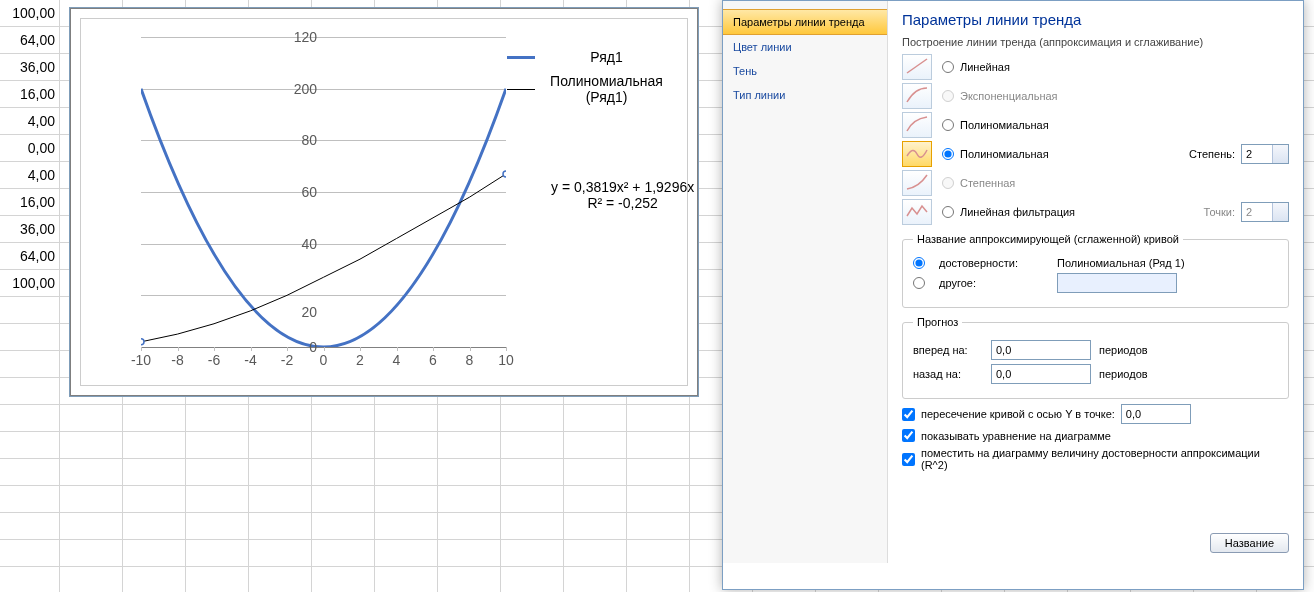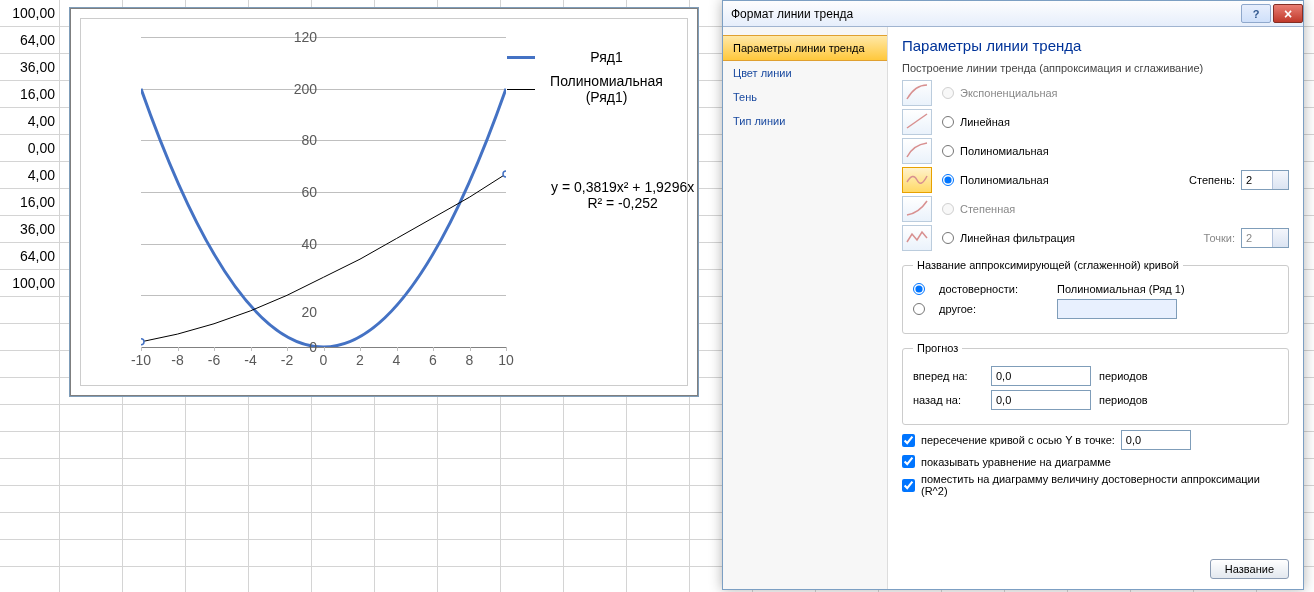--- a/index.html
+++ b/index.html
@@ -600,55 +600,48 @@
       <div class="x-label" style="left: 425px;">10</div>
       <div class="tick-x" style="left: 425px;"></div>
     </div>
   <div class="equation">
     <div>y = 0,3819x² + 1,9296x</div>
     <div>R² = -0,252</div>
   </div>
 </div>
 
 <div class="dialog">
-  <div class="titlebar">
-    <span class="titlebar-text">Формат линии тренда</span>
-    <div class="titlebar-btns">
-      <div class="tb-btn tb-help">?</div>
-      <div class="tb-btn tb-close">×</div>
-    </div>
-  </div>
   <div class="dialog-body">
     <div class="nav">
       <div class="nav-item active">Параметры линии тренда</div>
       <div class="nav-item">Цвет линии</div>
       <div class="nav-item">Тень</div>
       <div class="nav-item">Тип линии</div>
     </div>
     <div class="content">
       <h2>Параметры линии тренда</h2>
       <div class="group-label">Построение линии тренда (аппроксимация и сглаживание)</div>
 
       <div class="trend-row">
         <div class="trend-icon">
             <svg>
+              <line x1="2" y1="16" x2="22" y2="2" stroke="#d89090" stroke-width="1.5"></line>
+            </svg>
+          </div>
+        <input type="radio" class="radio" style="">
+        <span class="trend-label">Линейная</span>
+      </div>
+      <div class="trend-row">
+        <div class="trend-icon">
+            <svg>
               <path d="M2 16 Q10 2 22 2" stroke="#d89090" fill="none" stroke-width="1.5"></path>
             </svg>
           </div>
         <input type="radio" class="radio disabled" disabled="" style="">
         <span class="trend-label disabled">Экспоненциальная</span>
-      </div>
-      <div class="trend-row">
-        <div class="trend-icon">
-            <svg>
-              <line x1="2" y1="16" x2="22" y2="2" stroke="#d89090" stroke-width="1.5"></line>
-            </svg>
-          </div>
-        <input type="radio" class="radio" style="">
-        <span class="trend-label">Линейная</span>
       </div>
       <div class="trend-row">
         <div class="trend-icon">
             <svg>
               <path d="M2 16 Q8 4 22 2" stroke="#d89090" fill="none" stroke-width="1.5"></path>
             </svg>
           </div>
         <input type="radio" class="radio" style="">
         <span class="trend-label">Полиномиальная</span>
       </div>

